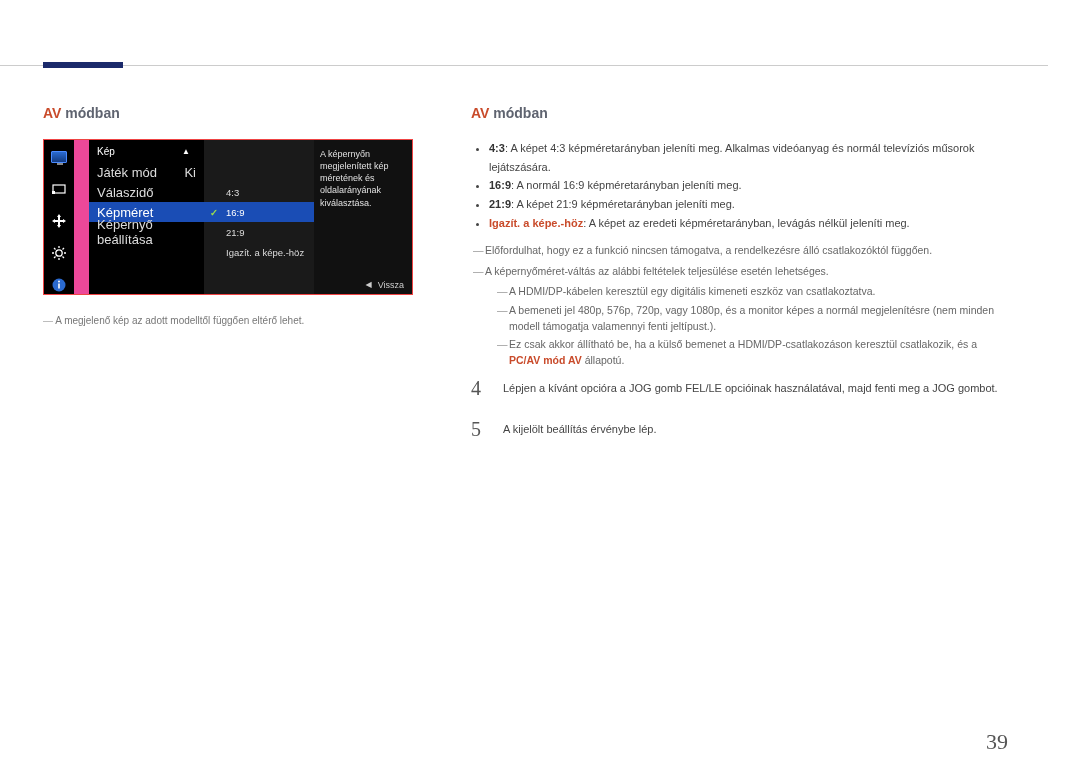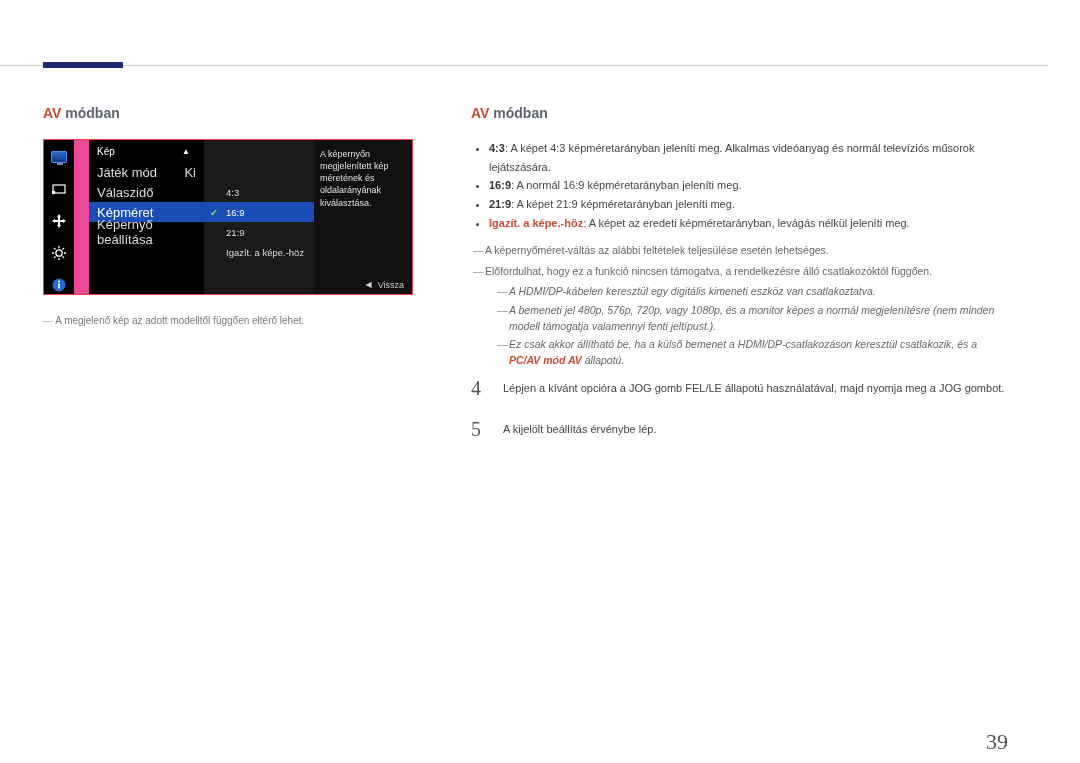--- a/index.html
+++ b/index.html
@@ -52,21 +52,21 @@
   .osd-wrap { position:relative; }
   .caption { font-size: 10px; color: #777; margin-top: 20px; }
   .caption::before { content:'― '; color:#aaa; }
 
   .bullets { margin: 4px 0 10px 18px; }
   .bullets li { font-size: 11px; color:#444; line-height:1.7; list-style: disc; }
   .bullets li .b { font-weight:bold; color:#333; }
   .bullets li .acc { font-weight:bold; color:#c94b2b; }
   .dash-note { font-size: 10.5px; color:#666; margin:4px 0 4px 2px; line-height:1.6; padding-left:12px; position:relative; }
   .dash-note::before { content:'―'; position:absolute; left:0; top:0; color:#999; }
-  .dash-sub { font-size: 10.5px; color:#666; margin:3px 0 3px 26px; line-height:1.5; padding-left:12px; position:relative;font-style:italic; }
+  .dash-sub { font-size: 10.5px; color:#666; margin:3px 0 3px 26px; line-height:1.5; padding-left:12px; position:relative; }
   .dash-sub::before { content:'―'; position:absolute; left:0; top:0; color:#999; }
   .dash-sub .acc { color:#c94b2b; font-weight:bold; }
   .steps { margin-top: 8px; }
   .step { display:flex; gap:14px; margin: 8px 0 18px 0; align-items:flex-start; }
   .step .num { font-size: 20px; color:#555; font-weight:300; width:18px; flex:0 0 auto; font-family: Georgia, serif;}
   .step .txt { font-size: 11px; color:#444; line-height:1.6; padding-top:3px; }
   .page-number { position:absolute; bottom:8px; right:40px; font-size:22px; color:#555; font-weight:300; font-family: Georgia, serif; }
 
   .svg-ico { fill:#fff; width:16px; height:16px; }
 </style>
@@ -182,32 +182,32 @@
         <span class="av">AV</span><span class="rest"> módban</span>
       </div>
 
       <ul class="bullets">
         <li><span class="b">4:3</span><span>: A képet 4:3 képméretarányban jeleníti meg. Alkalmas videóanyag és normál televíziós műsorok lejátszására.</span></li>
         <li><span class="b">16:9</span><span>: A normál 16:9 képméretarányban jeleníti meg.</span></li>
         <li><span class="b">21:9</span><span>: A képet 21:9 képméretarányban jeleníti meg.</span></li>
         <li><span class="acc">Igazít. a képe.-höz</span><span>: A képet az eredeti képméretarányban, levágás nélkül jeleníti meg.</span></li>
       </ul>
 
+      <div class="dash-note">Előfordulhat, hogy ez a funkció nincsen támogatva, a rendelkezésre álló csatlakozóktól függően.</div>
       <div class="dash-note">A képernyőméret-váltás az alábbi feltételek teljesülése esetén lehetséges.</div>
-      <div class="dash-note">Előfordulhat, hogy ez a funkció nincsen támogatva, a rendelkezésre álló csatlakozóktól függően.</div>
       <div class="dash-sub">A HDMI/DP-kábelen keresztül egy digitális kimeneti eszköz van csatlakoztatva.</div>
       <div class="dash-sub">A bemeneti jel 480p, 576p, 720p, vagy 1080p, és a monitor képes a normál megjelenítésre (nem minden modell támogatja valamennyi fenti jeltípust.).</div>
       <div class="dash-sub">
         <span>Ez csak akkor állítható be, ha a külső bemenet a HDMI/DP-csatlakozáson keresztül csatlakozik, és a </span><span class="acc">PC/AV mód AV</span><span> állapotú.</span>
       </div>
 
       <div class="steps">
         <div class="step">
           <div class="num">4</div>
-          <div class="txt">Lépjen a kívánt opcióra a JOG gomb FEL/LE állapotú használatával, majd nyomja meg a JOG gombot.</div>
+          <div class="txt">Lépjen a kívánt opcióra a JOG gomb FEL/LE opcióinak használatával, majd fenti meg a JOG gombot.</div>
         </div>
         <div class="step">
           <div class="num">5</div>
           <div class="txt">A kijelölt beállítás érvénybe lép.</div>
         </div>
       </div>
     </div>
   </div>
 
   <div class="page-number">39</div>

